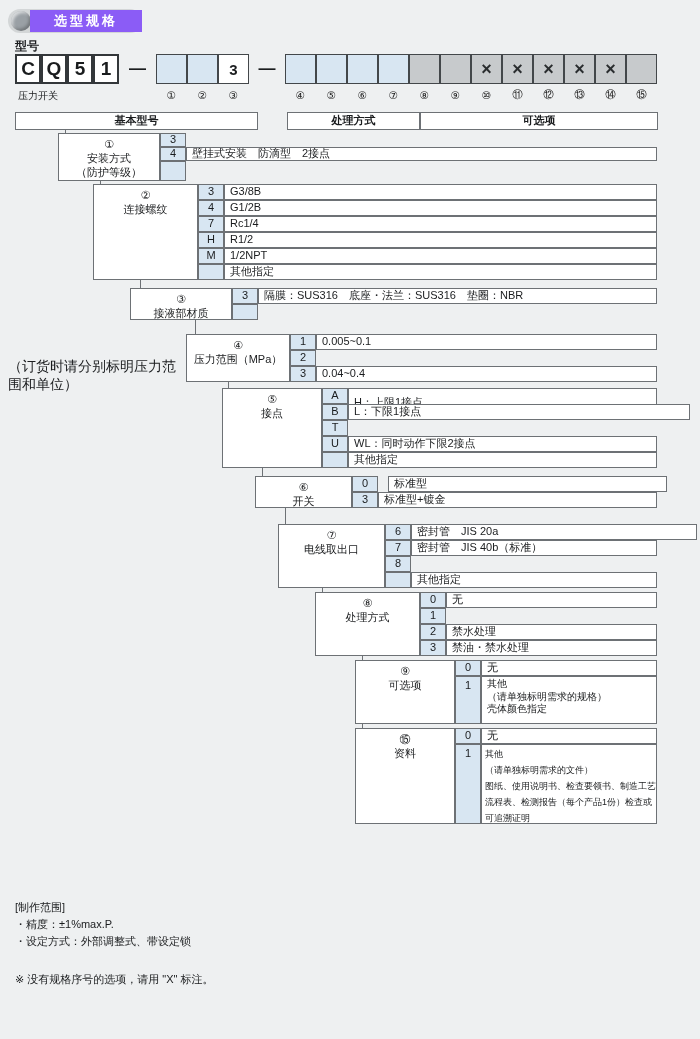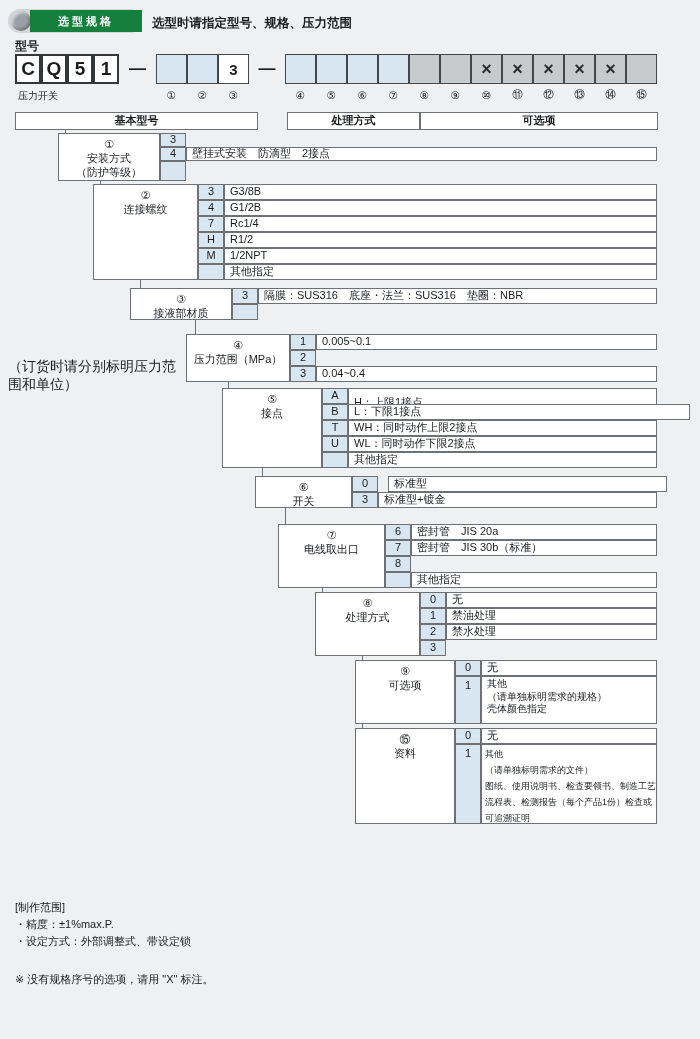--- a/index.html
+++ b/index.html
@@ -2,21 +2,21 @@
 <html><head>
 <meta charset="utf-8">
 <style>
   html,body{margin:0;padding:0;background:#b9bcbe;}
   .page{position:relative;width:700px;height:1039px;background:#eef0f1;
         font-family:"Liberation Sans","DejaVu Sans",sans-serif;color:#1a1c1e;overflow:hidden;}
   .abs{position:absolute;box-sizing:border-box;}
   
   .pill{background:#d3d6d7;border-radius:12px;}
   .circle{background:#9aa0a5;border-radius:50%;box-shadow:inset -2px -2px 3px rgba(0,0,0,.25), inset 2px 2px 3px rgba(255,255,255,.6);}
-  .redbox{background:#15803d;color:#fff;font-weight:bold;font-size:11px;letter-spacing:3px;
+  .redbox{background:#8b5cf6;color:#fff;font-weight:bold;font-size:13px;letter-spacing:3px;
           display:flex;align-items:center;justify-content:center;}
   .subtitle{font-size:12.5px;font-weight:bold;}
   .small-label{font-size:12px;font-weight:600;}
   
   .mbox{position:absolute;top:54px;height:30px;box-sizing:border-box;border:2px solid #33373a;background:#fff;
         display:flex;align-items:center;justify-content:center;font-size:19px;font-weight:bold;}
   .mdash{position:absolute;top:54px;height:30px;display:flex;align-items:center;justify-content:center;
          font-size:17px;font-weight:bold;}
   .slot{position:absolute;top:54px;height:30px;width:31px;box-sizing:border-box;border:1px solid #43474a;
         display:flex;align-items:center;justify-content:center;font-size:15px;font-weight:bold;}
@@ -40,21 +40,20 @@
   .foot{font-size:11px;}
 </style>
 </head>
 <body>
 
 <div class="page">
 
   <div class="abs pill" style="left:8px;top:9px;width:134px;height:24px"></div>
   <div class="abs circle" style="left:11px;top:11px;width:20px;height:20px"></div>
   <div class="abs redbox" style="left:30px;top:10px;width:112px;height:22px">选型规格</div>
-  <div class="abs subtitle" style="left:152px;top:15px">选型时请指定型号、规格、压力范围</div>
 
   <div class="abs small-label" style="left:15px;top:38px">型号</div>
   <div class="mbox" style="left:15px;width:26px">C</div>
   <div class="mbox" style="left:41px;width:26px">Q</div>
   <div class="mbox" style="left:67px;width:26px">5</div>
   <div class="mbox" style="left:93px;width:26px">1</div>
   <div class="mdash" style="left:119px;width:37px">—</div>
   <div class="slot blue" style="left:156px"></div>
   <div class="slot blue" style="left:187px"></div>
   <div class="slot white" style="left:218px">3</div>
@@ -153,58 +152,57 @@
 
   <div class="glabel" style="left:222px;top:388px;width:100px;height:80px">
     <div>⑤</div>
     <div class="gname">接点</div>
   </div>
   <div class="cell code" style="left:322px;top:388px;width:26px;height:16px">A</div>
   <div class="cell desc" style="left:348px;top:388px;width:309px;height:29px">H：上限1接点</div>
   <div class="cell code" style="left:322px;top:404px;width:26px;height:16px">B</div>
   <div class="cell desc" style="left:348px;top:404px;width:342px;height:16px">L：下限1接点</div>
   <div class="cell code" style="left:322px;top:420px;width:26px;height:16px">T</div>
-  <div class="cell desc" style="left:348px;top:420px;width:309px;height:16px">WH：同时动作上限2接点</div>
   <div class="cell code" style="left:322px;top:436px;width:26px;height:16px">U</div>
   <div class="cell desc" style="left:348px;top:436px;width:309px;height:16px">WL：同时动作下限2接点</div>
   <div class="cell code" style="left:322px;top:452px;width:26px;height:16px"></div>
   <div class="cell desc" style="left:348px;top:452px;width:309px;height:16px">其他指定</div>
 
   <div class="glabel" style="left:255px;top:476px;width:97px;height:32px">
     <div>⑥</div>
     <div class="gname">开关</div>
   </div>
   <div class="cell code" style="left:352px;top:476px;width:26px;height:16px">0</div>
   <div class="cell desc" style="left:388px;top:476px;width:279px;height:16px">标准型</div>
   <div class="cell code" style="left:352px;top:492px;width:26px;height:16px">3</div>
   <div class="cell desc" style="left:378px;top:492px;width:279px;height:16px">标准型+镀金</div>
 
   <div class="glabel" style="left:278px;top:524px;width:107px;height:64px">
     <div>⑦</div>
     <div class="gname">电线取出口</div>
   </div>
   <div class="cell code" style="left:385px;top:524px;width:26px;height:16px">6</div>
-  <div class="cell desc" style="left:411px;top:524px;width:246px;height:16px">密封管　JIS 20a</div>
+  <div class="cell desc" style="left:411px;top:524px;width:286px;height:16px">密封管　JIS 20a</div>
   <div class="cell code" style="left:385px;top:540px;width:26px;height:16px">7</div>
-  <div class="cell desc" style="left:411px;top:540px;width:246px;height:16px">密封管　JIS 30b（标准）</div>
+  <div class="cell desc" style="left:411px;top:540px;width:246px;height:16px">密封管　JIS 40b（标准）</div>
   <div class="cell code" style="left:385px;top:556px;width:26px;height:16px">8</div>
   <div class="cell code" style="left:385px;top:572px;width:26px;height:16px"></div>
   <div class="cell desc" style="left:411px;top:572px;width:246px;height:16px">其他指定</div>
 
   <div class="glabel" style="left:315px;top:592px;width:105px;height:64px">
     <div>⑧</div>
     <div class="gname">处理方式</div>
   </div>
   <div class="cell code" style="left:420px;top:592px;width:26px;height:16px">0</div>
   <div class="cell desc" style="left:446px;top:592px;width:211px;height:16px">无</div>
   <div class="cell code" style="left:420px;top:608px;width:26px;height:16px">1</div>
-  <div class="cell desc" style="left:446px;top:608px;width:211px;height:16px">禁油处理</div>
   <div class="cell code" style="left:420px;top:624px;width:26px;height:16px">2</div>
   <div class="cell desc" style="left:446px;top:624px;width:211px;height:16px">禁水处理</div>
   <div class="cell code" style="left:420px;top:640px;width:26px;height:16px">3</div>
+  <div class="cell desc" style="left:446px;top:640px;width:211px;height:16px">禁油・禁水处理</div>
 
   <div class="glabel" style="left:355px;top:660px;width:100px;height:64px">
     <div>⑨</div>
     <div class="gname">可选项</div>
   </div>
   <div class="cell code" style="left:455px;top:660px;width:26px;height:16px">0</div>
   <div class="cell desc" style="left:481px;top:660px;width:176px;height:16px">无</div>
   <div class="cell code top" style="left:455px;top:676px;width:26px;height:48px">1</div>
   <div class="cell desc ml" style="left:481px;top:676px;width:176px;height:48px;font-size:10px">其他
 （请单独标明需求的规格）

